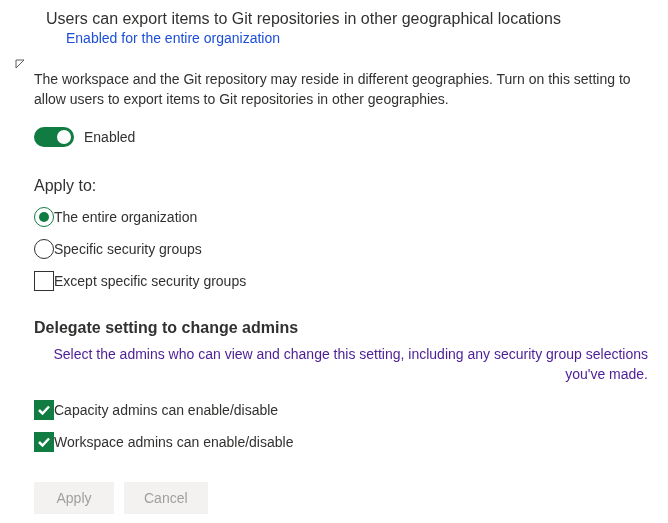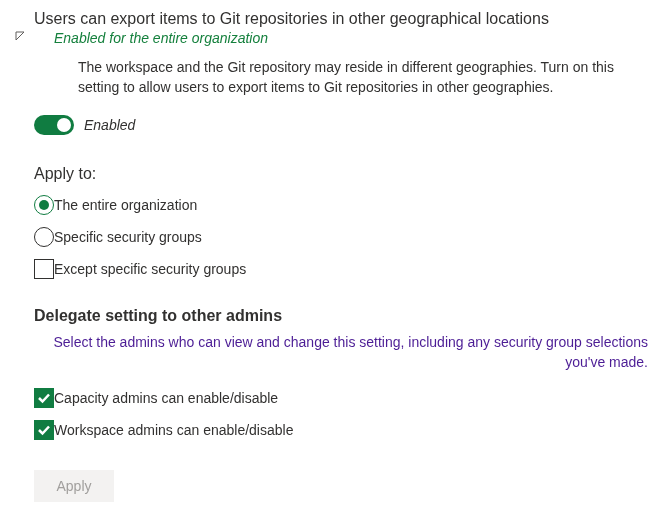--- a/index.html
+++ b/index.html
@@ -6,56 +6,53 @@
     body {
       font-family: "Segoe UI", -apple-system, sans-serif;
       font-size: 14px;
       color: #323130;
       background: #fff;
       width: 668px;
       padding: 10px 20px 20px 14px;
     }
     .header-row {
       display: flex;
-      align-items: center;
-      gap: 8px;
+      align-items: flex-end;
+      gap: 20px;
     }
     .collapse-icon {
       width: 12px;
       height: 12px;
       flex-shrink: 0;
       margin-top: 4px;
       color: #605e5c;
     }
     .title {
       font-size: 16px;
       color: #323130;
       font-weight: 400;
     }
     .content {
       margin-left: 20px;
     }
     .subtitle {
-      font-style: italic;
-      color: #15803d;
+      color: #1d4ed8;
       margin-top: 2px;
-      margin-bottom: 12px;
+      margin-bottom: 24px;
     }
     .description {
       color: #323130;
       line-height: 1.4;
       margin-bottom: 18px;
-      margin-left: 44px;
     }
     .toggle-row {
       display: flex;
       align-items: center;
       gap: 10px;
       margin-bottom: 30px;
-      font-style: italic;
     }
     .toggle {
       width: 40px;
       height: 20px;
       background: #107c41;
       border-radius: 10px;
       position: relative;
       cursor: pointer;
     }
     .toggle::after {
@@ -193,21 +190,21 @@
     <span>Specific security groups</span>
   </div>
 
   <div class="checkbox-row except-row">
     <div class="checkbox">
       
     </div>
     <span>Except specific security groups</span>
   </div>
 
-  <div class="section-label section-label-bold">Delegate setting to other admins</div>
+  <div class="section-label section-label-bold">Delegate setting to change admins</div>
   <div class="delegate-desc">Select the admins who can view and change this setting, including any security group selections you've made.</div>
 
   <div class="checkbox-row">
     <div class="checkbox checked">
       <svg viewBox="0 0 14 14">
           <path d="M2 7 L5.5 10.5 L12 3.5"></path>
         </svg>
     </div>
     <span>Capacity admins can enable/disable</span>
   </div>
@@ -216,14 +213,15 @@
     <div class="checkbox checked">
       <svg viewBox="0 0 14 14">
           <path d="M2 7 L5.5 10.5 L12 3.5"></path>
         </svg>
     </div>
     <span>Workspace admins can enable/disable</span>
   </div>
 
   <div class="button-row">
     <button class="btn">Apply</button>
+    <button class="btn">Cancel</button>
   </div>
 </div>
 
 </body></html>

